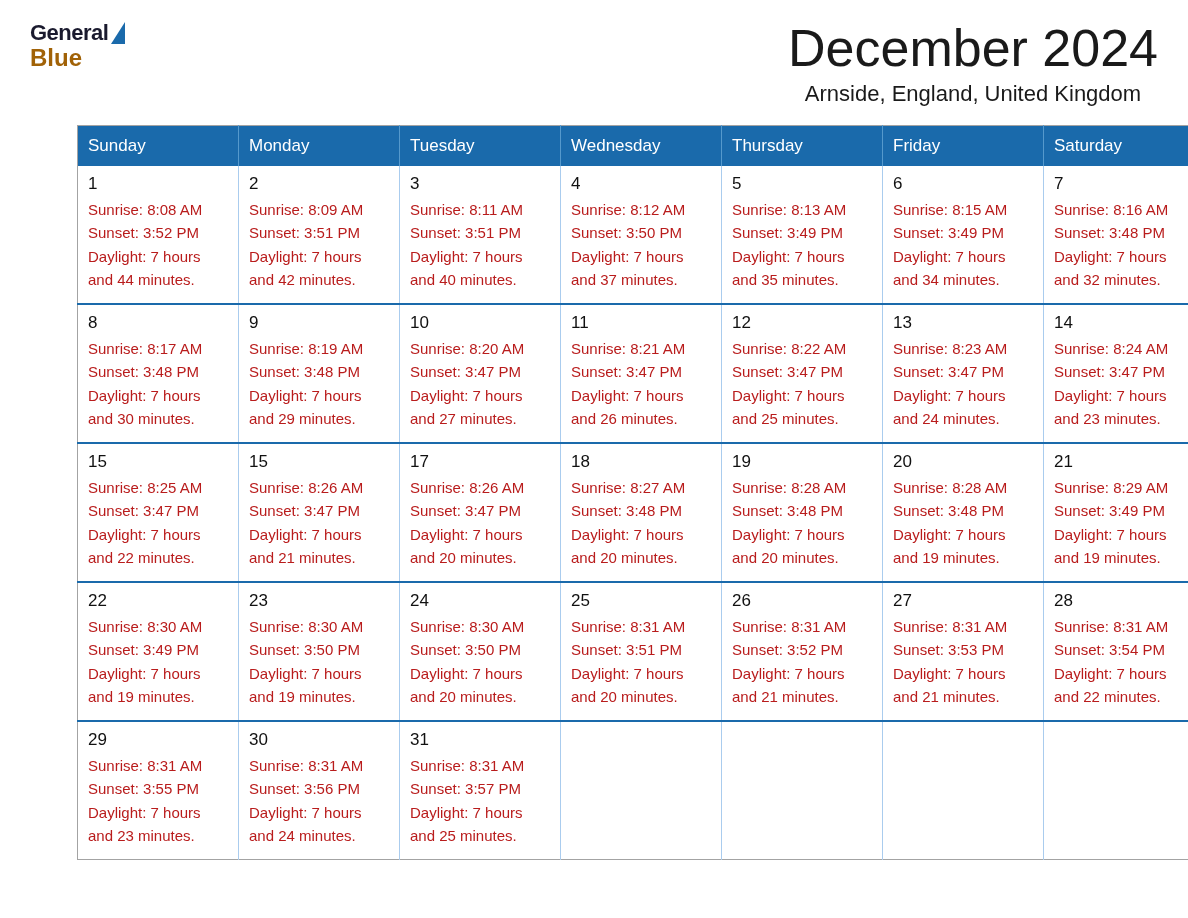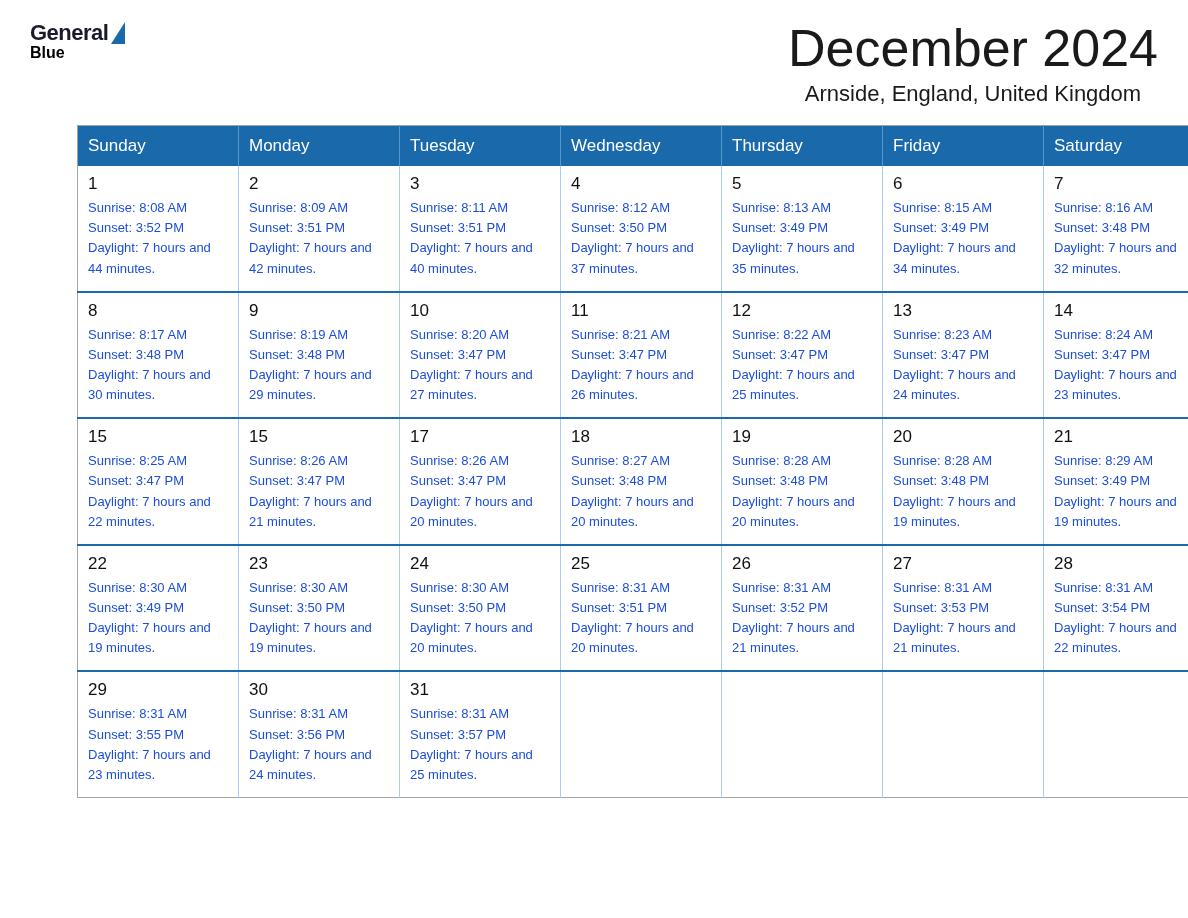--- a/index.html
+++ b/index.html
@@ -31,22 +31,22 @@
     }
     .logo-triangle {
       width: 0;
       height: 0;
       border-left: 14px solid transparent;
       border-right: 0px solid transparent;
       border-bottom: 22px solid #1a6aab;
       margin-left: 3px;
     }
     .logo-blue {
-      color: #000000;
-      font-size: 16px;
+      color: #a16207;
+      font-size: 24px;
       font-weight: bold;
       margin-top: -2px;
     }
     .title-block {
       text-align: center;
     }
     .month-title {
       font-size: 52px;
       font-weight: normal;
       color: #1a1a1a;
@@ -92,22 +92,22 @@
       border-bottom: none;
     }
     .day-number {
       font-size: 17px;
       font-weight: normal;
       color: #111;
       display: block;
       margin-bottom: 4px;
     }
     .day-info {
-      font-size: 13px;
-      color: #1d4ed8;
+      font-size: 15px;
+      color: #b91c1c;
       line-height: 1.55;
     }
     .empty-cell {
       background: #fff;
     }
   </style>
 </head>
 <body>
 
 <div class="header">

